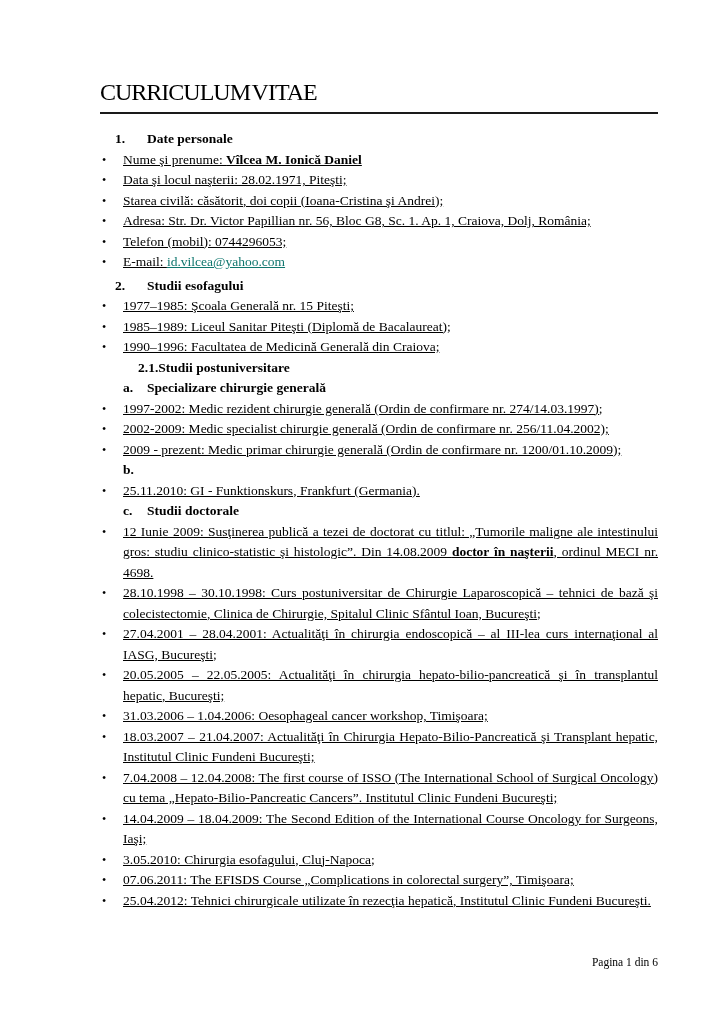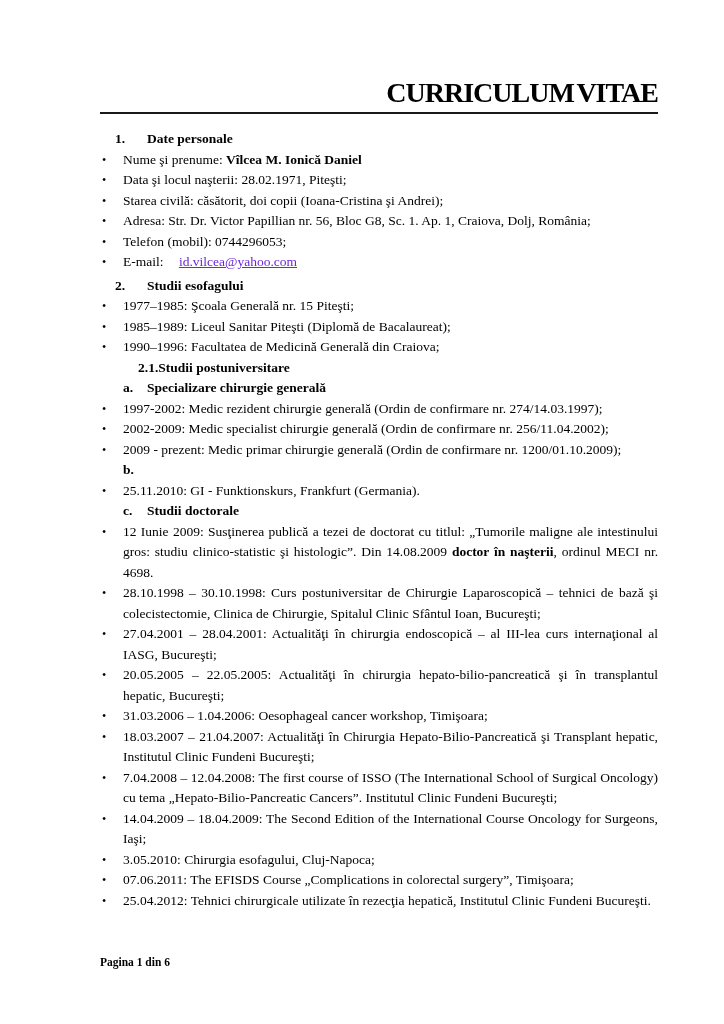--- a/index.html
+++ b/index.html
@@ -11,23 +11,23 @@
     position: relative;
     overflow: hidden;
   }
   .page {
     position: relative;
     width: 724px; height: 1024px;
     background: #fff;
     padding: 82px 66px 0 100px;
   }
   .doc-title {
-    text-align: right;
-    font-weight: bold;
-    font-size: 28px;
+    text-align: left;
+    font-weight: normal;
+    font-size: 24px;
     letter-spacing: -1px;
     word-spacing: -3px;
     line-height: 21px;
   }
   .title-rule {
     border: none;
     border-top: 2px solid #1a1a1a;
     margin-top: 9px;
   }
   .content {
@@ -54,32 +54,33 @@
   }
   .bullet-item { display: flex; }
   .bullet {
     width: 23px; flex: none;
     font-size: 12px;
     padding-left: 2px;
   }
   .bullet-text {
     flex: 1;
     text-align: justify;
+    text-decoration: underline;
   }
   .email-link {
     text-decoration: underline;
     cursor: pointer;
   }
   .footer {
     position: absolute;
     top: 956px;
     left: 100px;
     width: 558px;
-    text-align: left;
-    font-weight: bold;
+    text-align: right;
+    font-weight: normal;
     font-size: 11.5px;
   }
 </style>
 </head>
 <body>
 
 <div class="page">
   <div class="doc-title">CURRICULUM VITAE</div>
   <hr class="title-rule">
   <div class="content" id="content">
@@ -102,21 +103,21 @@
       <div class="bullet-item">
         <span class="bullet">•</span>
         <div class="bullet-text"><span>Adresa: Str. Dr. Victor Papillian nr. 56, Bloc G8, Sc. 1. Ap. 1, Craiova, Dolj, România;</span></div>
       </div>
       <div class="bullet-item">
         <span class="bullet">•</span>
         <div class="bullet-text"><span>Telefon (mobil): 0744296053;</span></div>
       </div>
       <div class="bullet-item">
         <span class="bullet">•</span>
-        <div class="bullet-text"><span>E-mail: </span><a class="email-link" style="color: #6d28d9; margin-left: 12px;">id.vilcea@yahoo.com</a></div>
+        <div class="bullet-text"><span>E-mail: </span><a class="email-link" style="color: #0f766e;">id.vilcea@yahoo.com</a></div>
       </div>
       <div class="heading">
         <span class="num">2.</span>
         <span>Studii esofagului</span>
       </div>
       <div class="bullet-item">
         <span class="bullet">•</span>
         <div class="bullet-text"><span>1977–1985: Şcoala Generală nr. 15 Piteşti;</span></div>
       </div>
       <div class="bullet-item">

